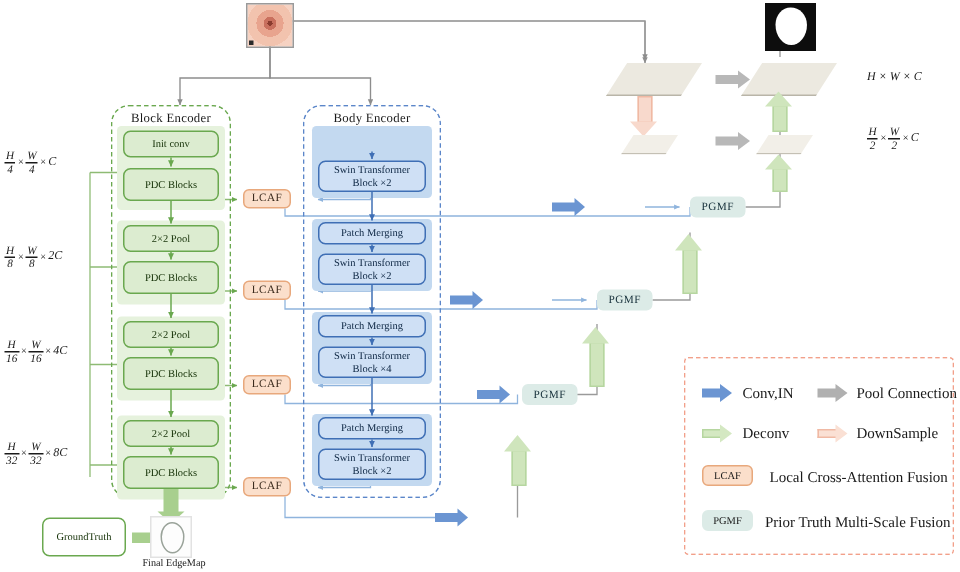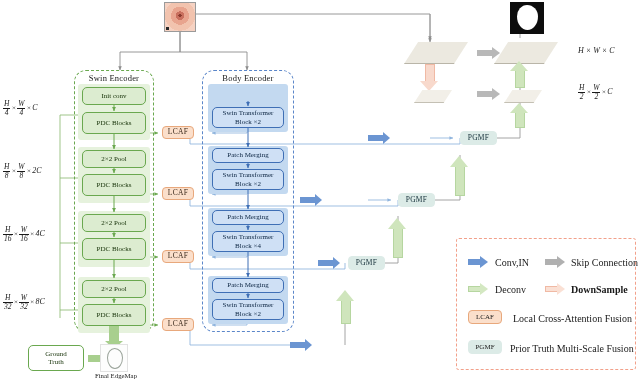--- a/index.html
+++ b/index.html
@@ -153,21 +153,21 @@
 
   <div class="abs scale" style="left:3px;top:226px;">
     <span class="frac"><span class="num">H</span><span class="den">16</span></span><span class="sx">×</span><span class="frac"><span class="num">W</span><span class="den">16</span></span><span class="sx">×</span><span>4C</span>
   </div>
 
   <div class="abs scale" style="left:3px;top:294px;">
     <span class="frac"><span class="num">H</span><span class="den">32</span></span><span class="sx">×</span><span class="frac"><span class="num">W</span><span class="den">32</span></span><span class="sx">×</span><span>8C</span>
   </div>
 
   <div class="abs grp-edge" style="left:74px;top:70px;width:80px;height:262px;">
-    <div class="grp-title">Swin Encoder</div>
+    <div class="grp-title">Block Encoder</div>
   </div>
 
   <div class="abs stage-e" style="left:78px;top:84px;width:72px;height:56px;"></div>
   <div class="abs nb nb-e" style="left:82px;top:87px;width:64px;height:18px;">Init conv</div>
   <div class="abs nb nb-e" style="left:82px;top:112px;width:64px;height:22px;">PDC Blocks</div>
 
   <div class="abs stage-e" style="left:78px;top:147px;width:72px;height:56px;"></div>
   <div class="abs nb nb-e" style="left:82px;top:150px;width:64px;height:18px;">2×2 Pool</div>
   <div class="abs nb nb-e" style="left:82px;top:174px;width:64px;height:22px;">PDC Blocks</div>
 
@@ -303,21 +303,21 @@
               border-bottom:1.2px solid #c4c0b4;"></div>
 
   <div class="abs" style="left:515px;top:112px;width:10px;height:16px;background:#cfe5bc;border:1px solid #b6d6a0;"></div>
   <div class="abs" style="left:510px;top:103px;width:0;height:0;border-left:9px solid transparent;border-right:9px solid transparent;border-bottom:10px solid #cfe5bc;"></div>
 
   <div class="abs scale" style="left:578px;top:46px;">H × W × C</div>
   <div class="abs scale" style="left:578px;top:84px;">
     <span class="frac"><span class="num">H</span><span class="den">2</span></span><span class="sx">×</span><span class="frac"><span class="num">W</span><span class="den">2</span></span><span class="sx">×</span><span>C</span>
   </div>
 
-  <div class="abs nb nb-gt" style="left:28px;top:345px;width:56px;height:26px;flex-direction:column;">
+  <div class="abs nb nb-gt" style="left:28px;top:345px;width:56px;height:26px;flex-direction:row;">
     <span>Ground</span>
     <span>Truth</span>
   </div>
   <div class="abs" style="left:88px;top:355px;width:16px;height:7px;background:#a8cf8e;"></div>
   <div class="abs" style="left:103px;top:351px;width:0;height:0;border-top:7px solid transparent;border-bottom:7px solid transparent;border-left:8px solid #a8cf8e;"></div>
 
   <div class="abs" style="left:100px;top:344px;width:28px;height:28px;background:#fdfdfd;border:1px solid #e2e2e2;">
     <div class="abs" style="left:6px;top:3px;width:16px;height:21px;border:1.1px solid #9aa39a;border-radius:48% 52% 50% 50%/46% 46% 54% 54%;"></div>
   </div>
   <div class="abs cap" style="left:78px;top:372px;width:76px;">Final EdgeMap</div>
@@ -326,33 +326,33 @@
 
   <div class="lg-row abs" style="left:468px;top:256px;">
     <span class="abs" style="left:0;top:3px;width:13px;height:6px;background:#6b95d2;"></span>
     <span class="abs" style="left:12px;top:0px;width:0;height:0;border-top:6px solid transparent;border-bottom:6px solid transparent;border-left:8px solid #6b95d2;"></span>
     <span class="lg-txt abs" style="left:27px;top:1px;">Conv,IN</span>
   </div>
 
   <div class="lg-row abs" style="left:545px;top:256px;">
     <span class="abs" style="left:0;top:3px;width:13px;height:6px;background:#b0b0b0;"></span>
     <span class="abs" style="left:12px;top:0px;width:0;height:0;border-top:6px solid transparent;border-bottom:6px solid transparent;border-left:8px solid #b0b0b0;"></span>
-    <span class="lg-txt abs" style="left:26px;top:1px;">Skip Connection</span>
+    <span class="lg-txt abs" style="left:26px;top:1px;">Pool Connection</span>
   </div>
 
   <div class="lg-row abs" style="left:468px;top:283px;">
     <span class="abs" style="left:0;top:3px;width:13px;height:6px;background:#d4e8c2;border:1px solid #b6d6a0;border-right:none;"></span>
     <span class="abs" style="left:12px;top:0px;width:0;height:0;border-top:6px solid transparent;border-bottom:6px solid transparent;border-left:8px solid #d4e8c2;"></span>
     <span class="lg-txt abs" style="left:27px;top:1px;">Deconv</span>
   </div>
 
   <div class="lg-row abs" style="left:545px;top:283px;">
     <span class="abs" style="left:0;top:3px;width:13px;height:6px;background:#fae0d4;border:1px solid #f0b9a4;border-right:none;"></span>
     <span class="abs" style="left:12px;top:0px;width:0;height:0;border-top:6px solid transparent;border-bottom:6px solid transparent;border-left:8px solid #fae0d4;"></span>
-    <span class="lg-txt abs" style="left:26px;top:1px;font-weight:bold;">DownSample</span>
+    <span class="lg-txt abs" style="left:26px;top:1px;">DownSample</span>
   </div>
 
   <div class="abs lg-chip" style="left:468px;top:310px;width:34px;height:14px;background:#fbdfcb;border:1px solid #e8a87c;">LCAF</div>
   <div class="lg-txt abs" style="left:513px;top:313px;">Local Cross-Attention Fusion</div>
 
   <div class="abs lg-chip" style="left:468px;top:340px;width:34px;height:14px;background:#dcebe7;border:1px solid #dcebe7;">PGMF</div>
   <div class="lg-txt abs" style="left:510px;top:343px;">Prior Truth Multi-Scale Fusion</div>
 
 </div>
 

